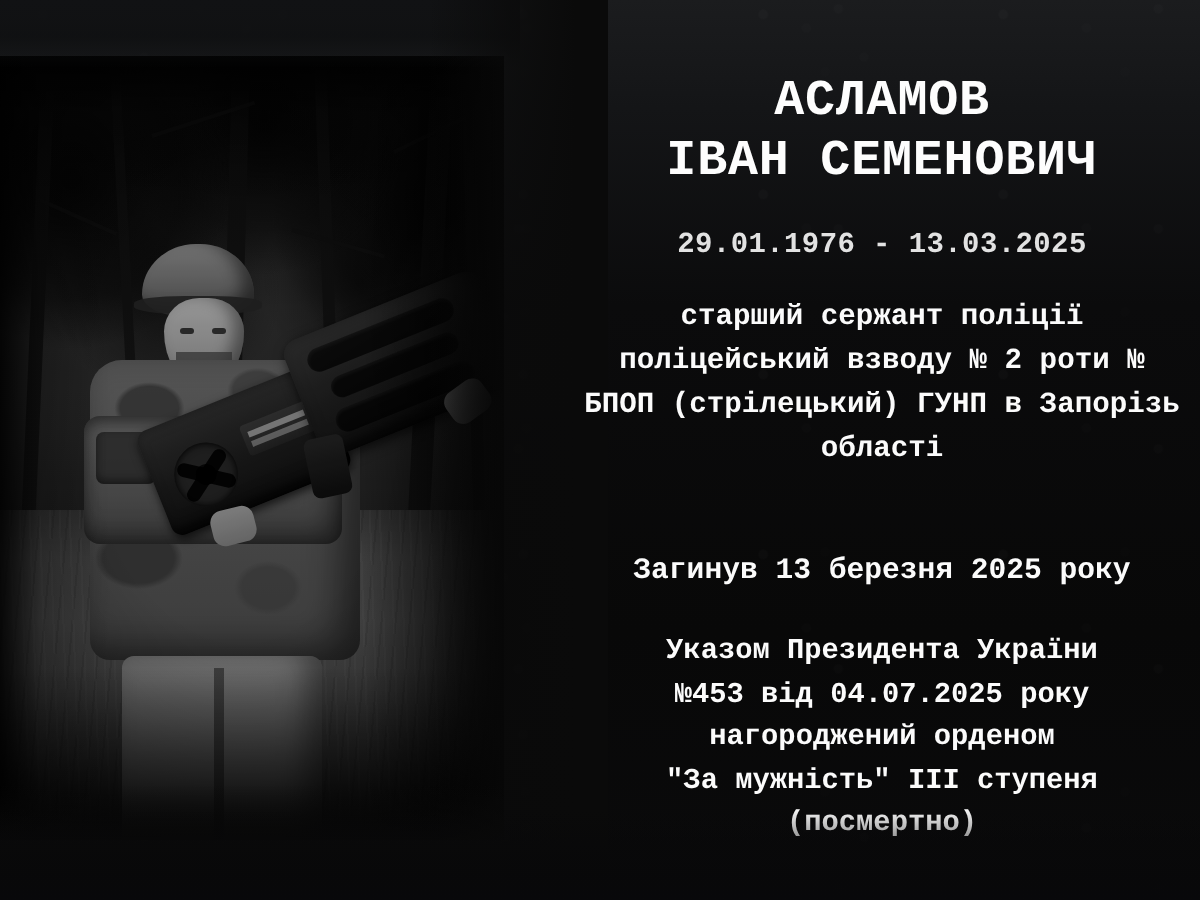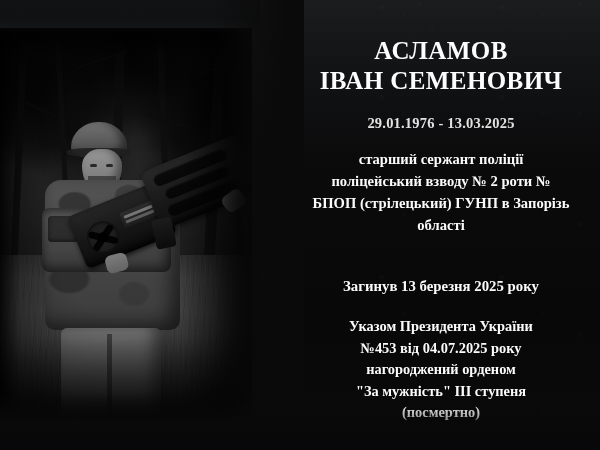--- a/index.html
+++ b/index.html
@@ -7,21 +7,21 @@
     padding: 0;
     background: #000;
   }
 
   #card {
     position: relative;
     width: 600px;
     height: 450px;
     overflow: hidden;
     background: #0a0a0a;
-    font-family: Liberation Serif, serif;
+    font-family: Liberation Mono, monospace;
     -webkit-font-smoothing: antialiased;
   }
 
   
   #bg-texture {
     position: absolute;
     inset: 0;
     background:
       linear-gradient(180deg, #1b1c1e 0%, #141517 12%, #0b0b0c 34%, #080808 70%, #0a0a0b 100%);
   }

